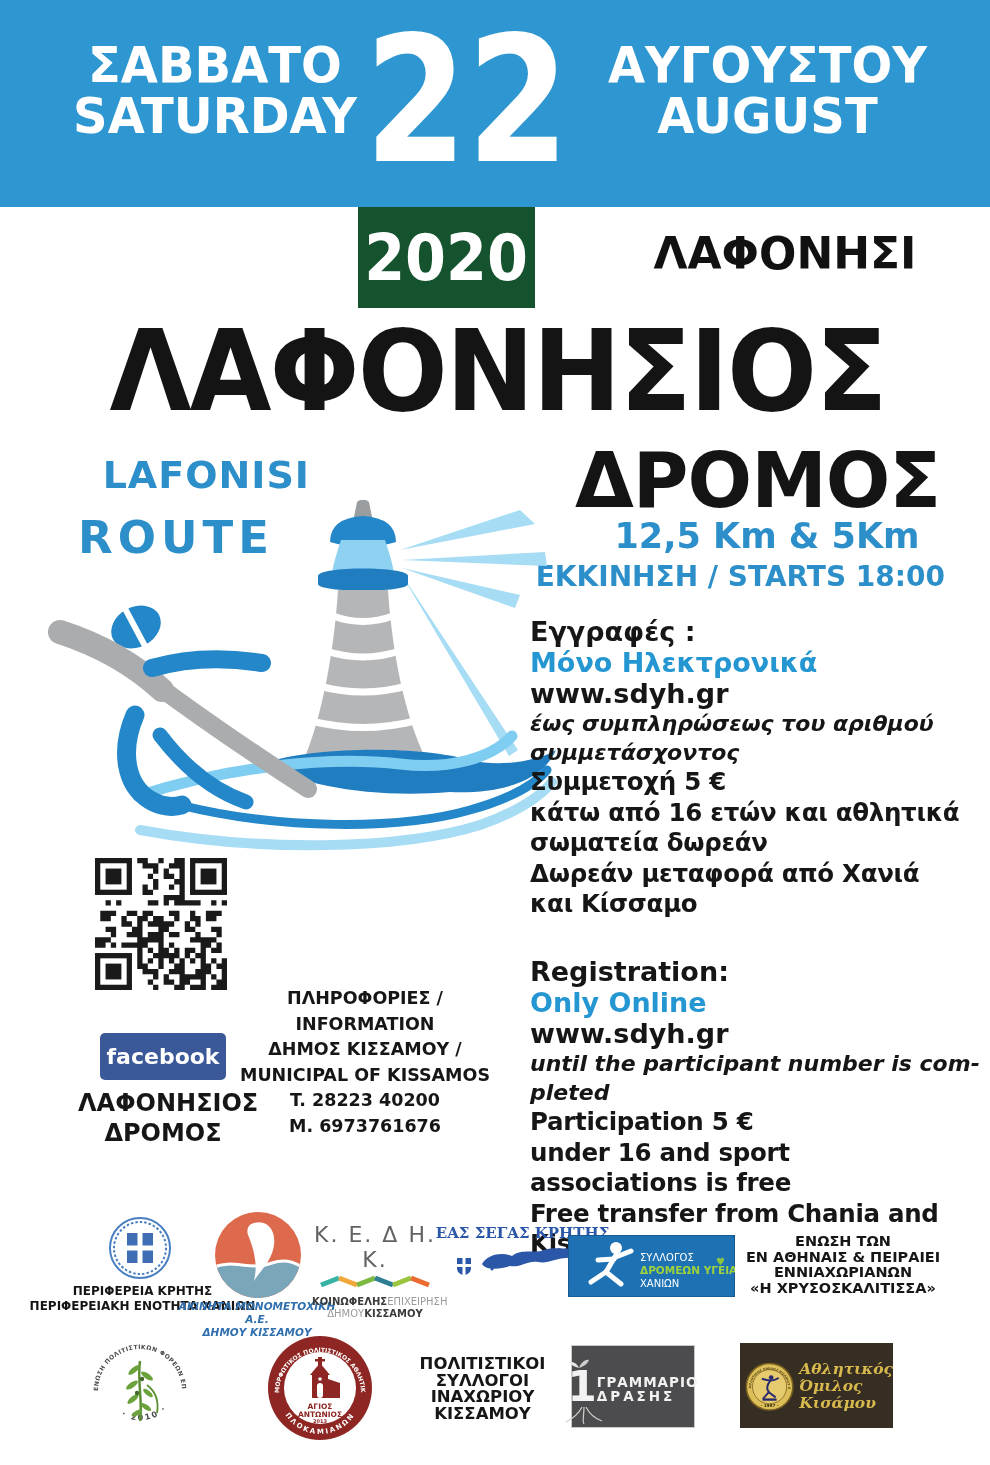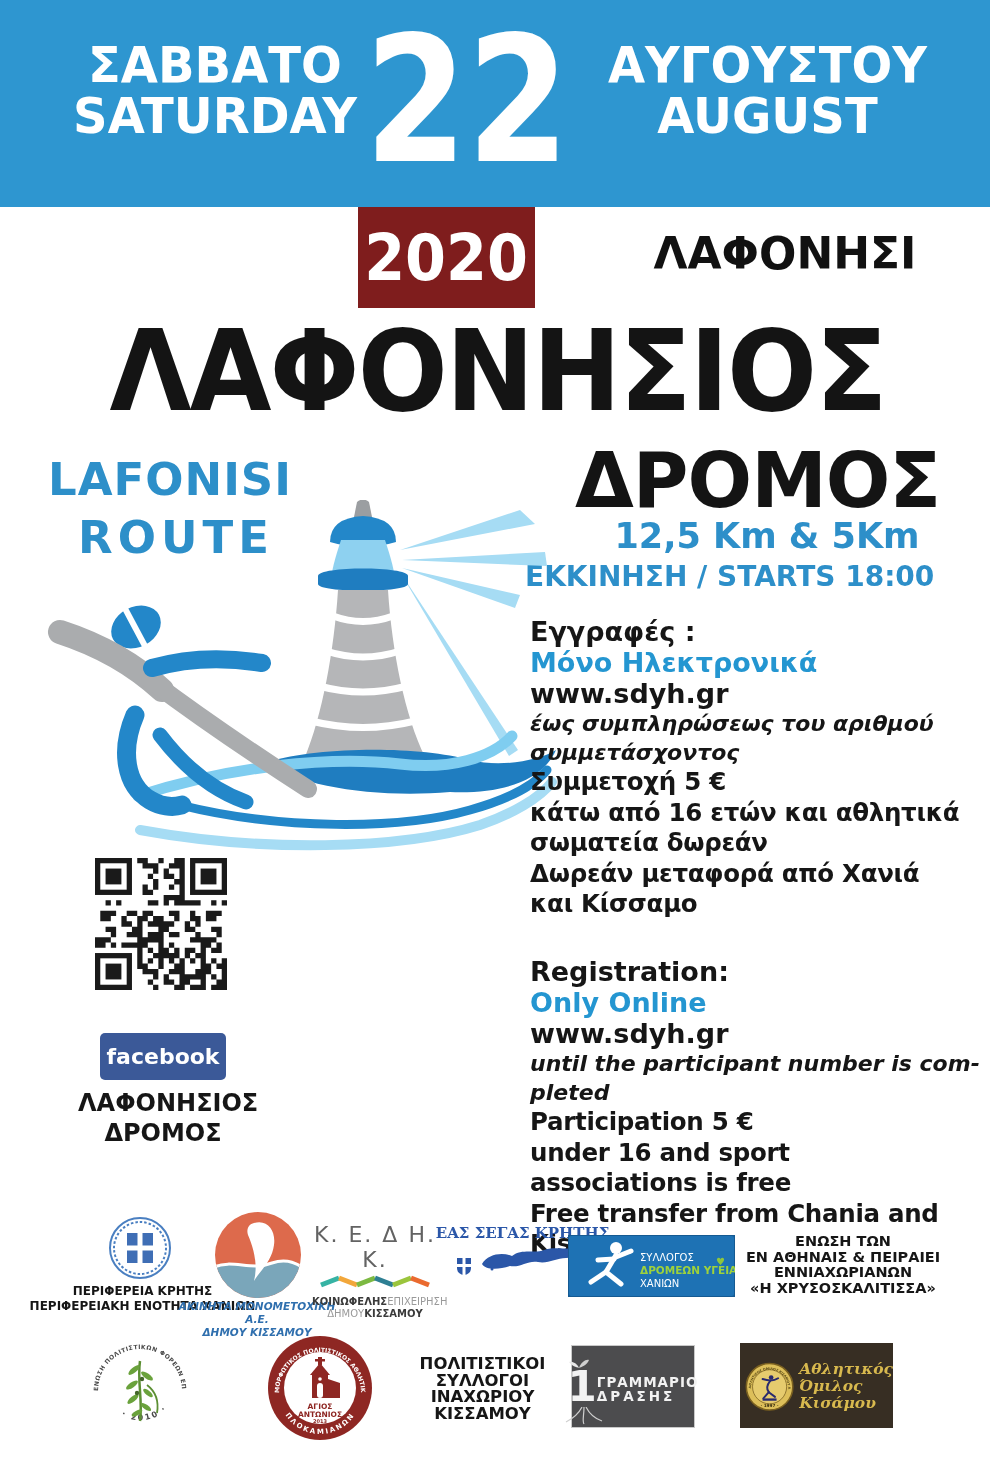--- a/index.html
+++ b/index.html
@@ -7,34 +7,34 @@
           font-family:"DejaVu Sans",sans-serif;color:#161616;}
   .abs{position:absolute;}
   
   .band{left:0;top:0;width:990px;height:207px;background:#2e96d0;}
   .day-block{left:50px;top:40px;width:330px;text-align:center;color:#fff;font-weight:bold;
              font-size:50px;line-height:51px;transform:scaleX(.96);}
   .month-block{left:595px;top:40px;width:345px;text-align:center;color:#fff;font-weight:bold;
              font-size:50px;line-height:51px;transform:scaleX(.96);}
   .big22{left:352px;top:0;width:230px;height:200px;display:flex;align-items:center;justify-content:center;
          color:#fff;font-weight:bold;font-size:175px;transform:scaleX(.84);}
-  .year-box{left:358px;top:207px;width:177px;height:101px;background:#7f1d1d;
+  .year-box{left:358px;top:207px;width:177px;height:101px;background:#14532d;
             display:flex;align-items:center;justify-content:center;}
   .year-text{color:#fff;font-size:64px;font-weight:bold;transform:scaleX(.92);}
   .lafonisi{left:620px;top:228px;width:330px;text-align:center;font-size:44px;font-weight:bold;color:#111;}
   
   .title1{left:95px;top:310px;width:805px;text-align:center;font-size:106px;font-weight:bold;
           color:#141414;transform:scaleY(1.06);letter-spacing:-2px;}
   .title2{left:575px;top:436px;width:330px;text-align:center;font-size:76px;font-weight:bold;
           color:#141414;letter-spacing:-1px;}
   .hand{color:#2d8fc9;font-weight:bold;}
-  .laf1{left:30px;top:453px;width:280px;text-align:center;font-size:45px;letter-spacing:1px;}
+  .laf1{left:30px;top:453px;width:280px;text-align:right;font-size:38px;letter-spacing:1px;}
   .laf2{left:56px;top:511px;width:240px;text-align:center;font-size:45px;letter-spacing:5px;}
   .dist{left:587px;top:516px;width:360px;text-align:center;font-size:35px;}
-  .starts{left:525px;top:560px;width:420px;text-align:left;font-size:28px;}
+  .starts{left:525px;top:560px;width:420px;text-align:right;font-size:28px;}
   
   .col{width:450px;}
   .greek-col{left:530px;top:616px;}
   .en-col{left:530px;top:956px;}
   .t-head{font-size:27px;font-weight:bold;line-height:31px;}
   .t-main{font-size:24.5px;font-weight:bold;line-height:30.5px;letter-spacing:-.3px;}
   .t-blue{color:#2496d1;}
   .t-italic{font-size:22px;font-weight:bold;font-style:italic;line-height:29px;}
   
   .qr{left:95px;top:858px;}
@@ -169,20 +169,28 @@
         <rect x="10" y="10" width="15" height="15"></rect>
       <rect x="90" y="0" width="35" height="35"></rect>
         <rect x="95" y="5" width="25" height="25" fill="#fff"></rect>
         <rect x="100" y="10" width="15" height="15"></rect>
       <rect x="0" y="90" width="35" height="35"></rect>
         <rect x="5" y="95" width="25" height="25" fill="#fff"></rect>
         <rect x="10" y="100" width="15" height="15"></rect>
     </g>
   </svg>
 
+  <div class="abs contact">
+    <div>ΠΛΗΡΟΦΟΡΙΕΣ /</div>
+    <div>INFORMATION</div>
+    <div>ΔΗΜΟΣ ΚΙΣΣΑΜΟΥ /</div>
+    <div>MUNICIPAL OF KISSAMOS</div>
+    <div>T. 28223 40200</div>
+    <div>M. 6973761676</div>
+  </div>
 
   <div class="abs fb-badge">
     <span>facebook</span>
   </div>
   <div class="abs fb-page">
     <div>ΛΑΦΟΝΗΣΙΟΣ</div>
     <div>ΔΡΟΜΟΣ</div>
   </div>
 
   <svg class="abs" style="left:108px;top:1216px;" width="64" height="64" viewBox="0 0 64 64">

